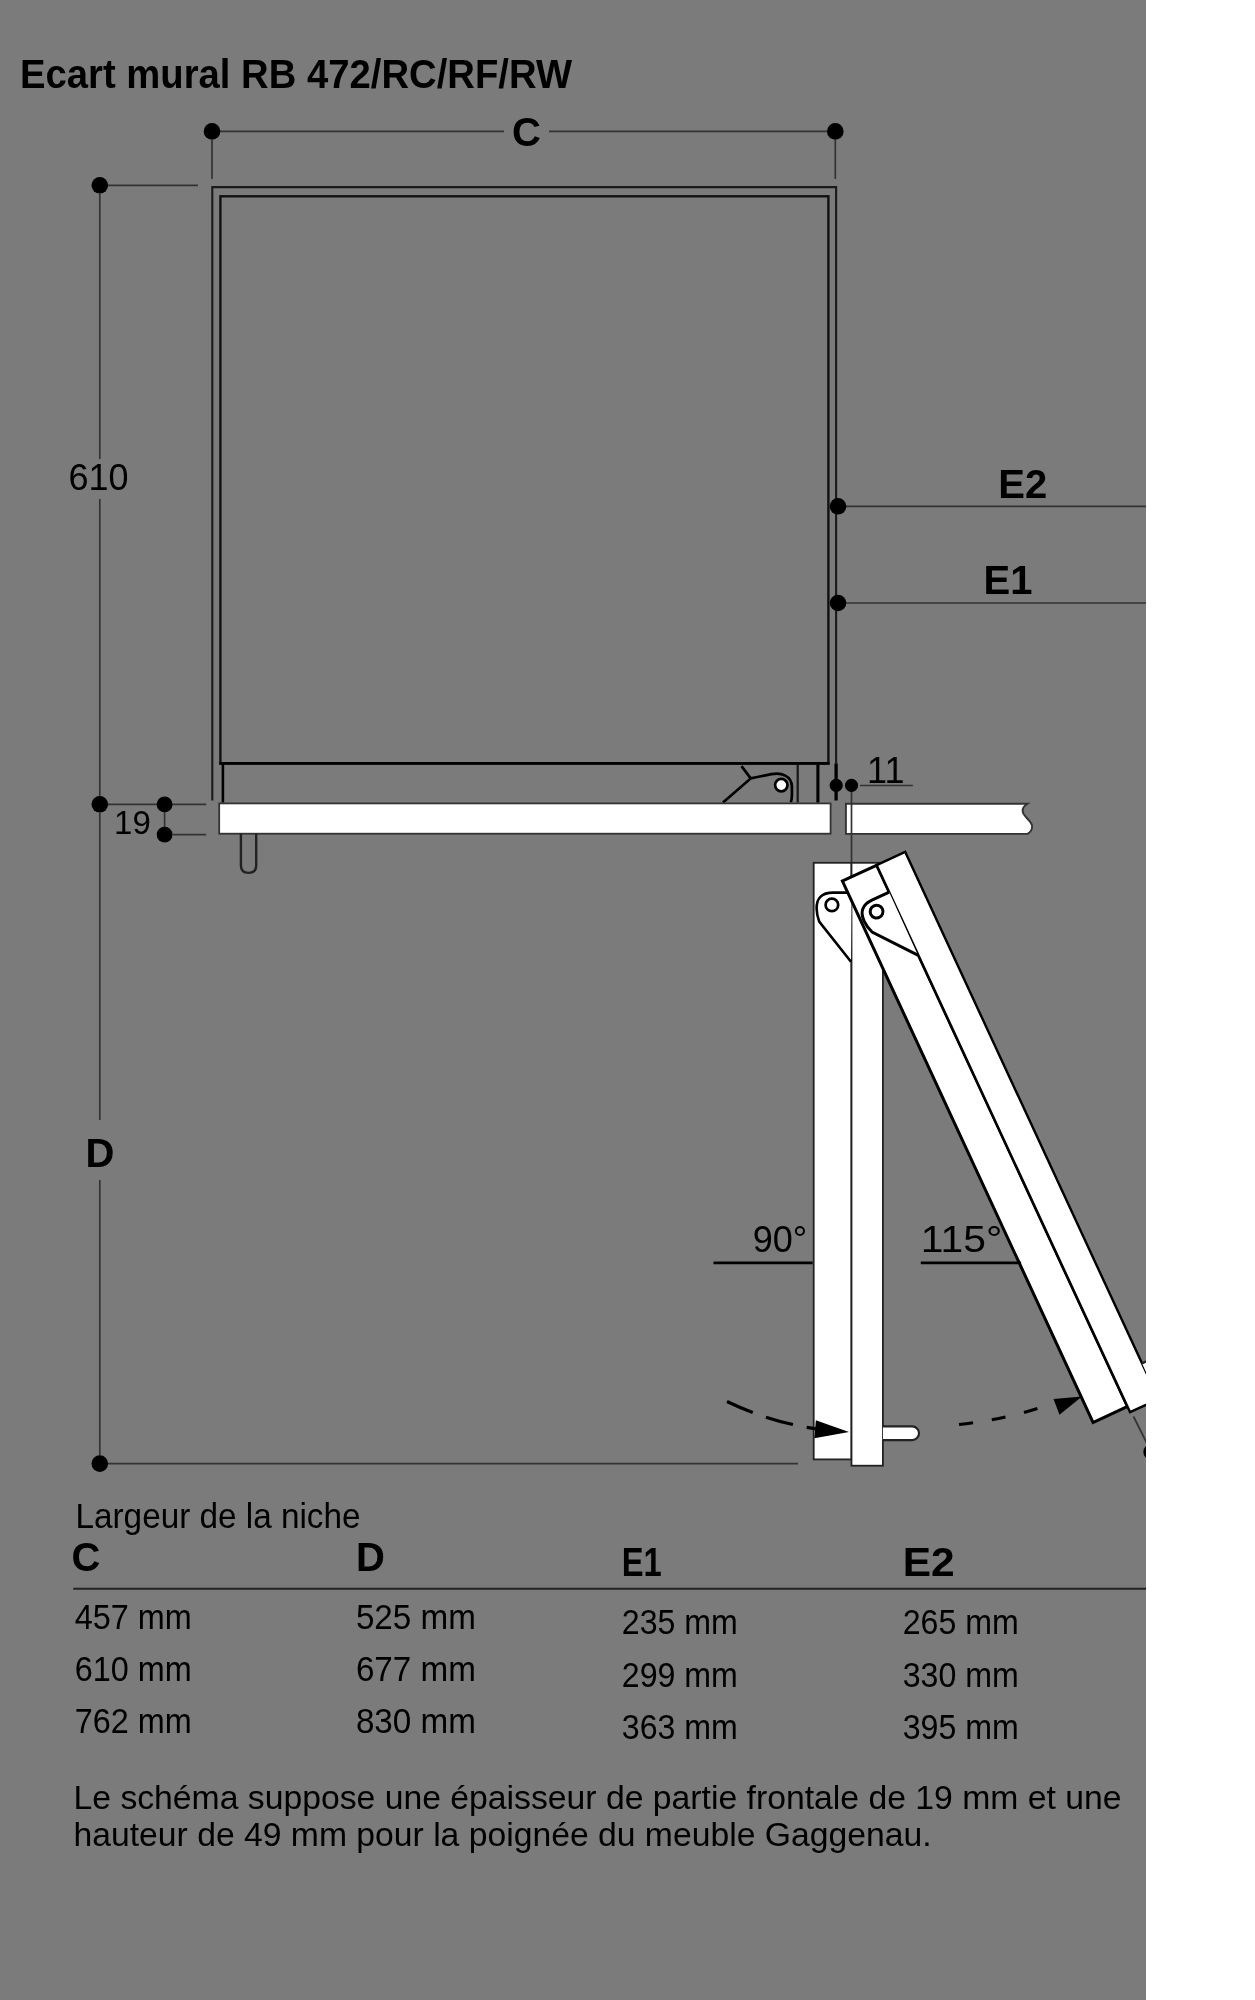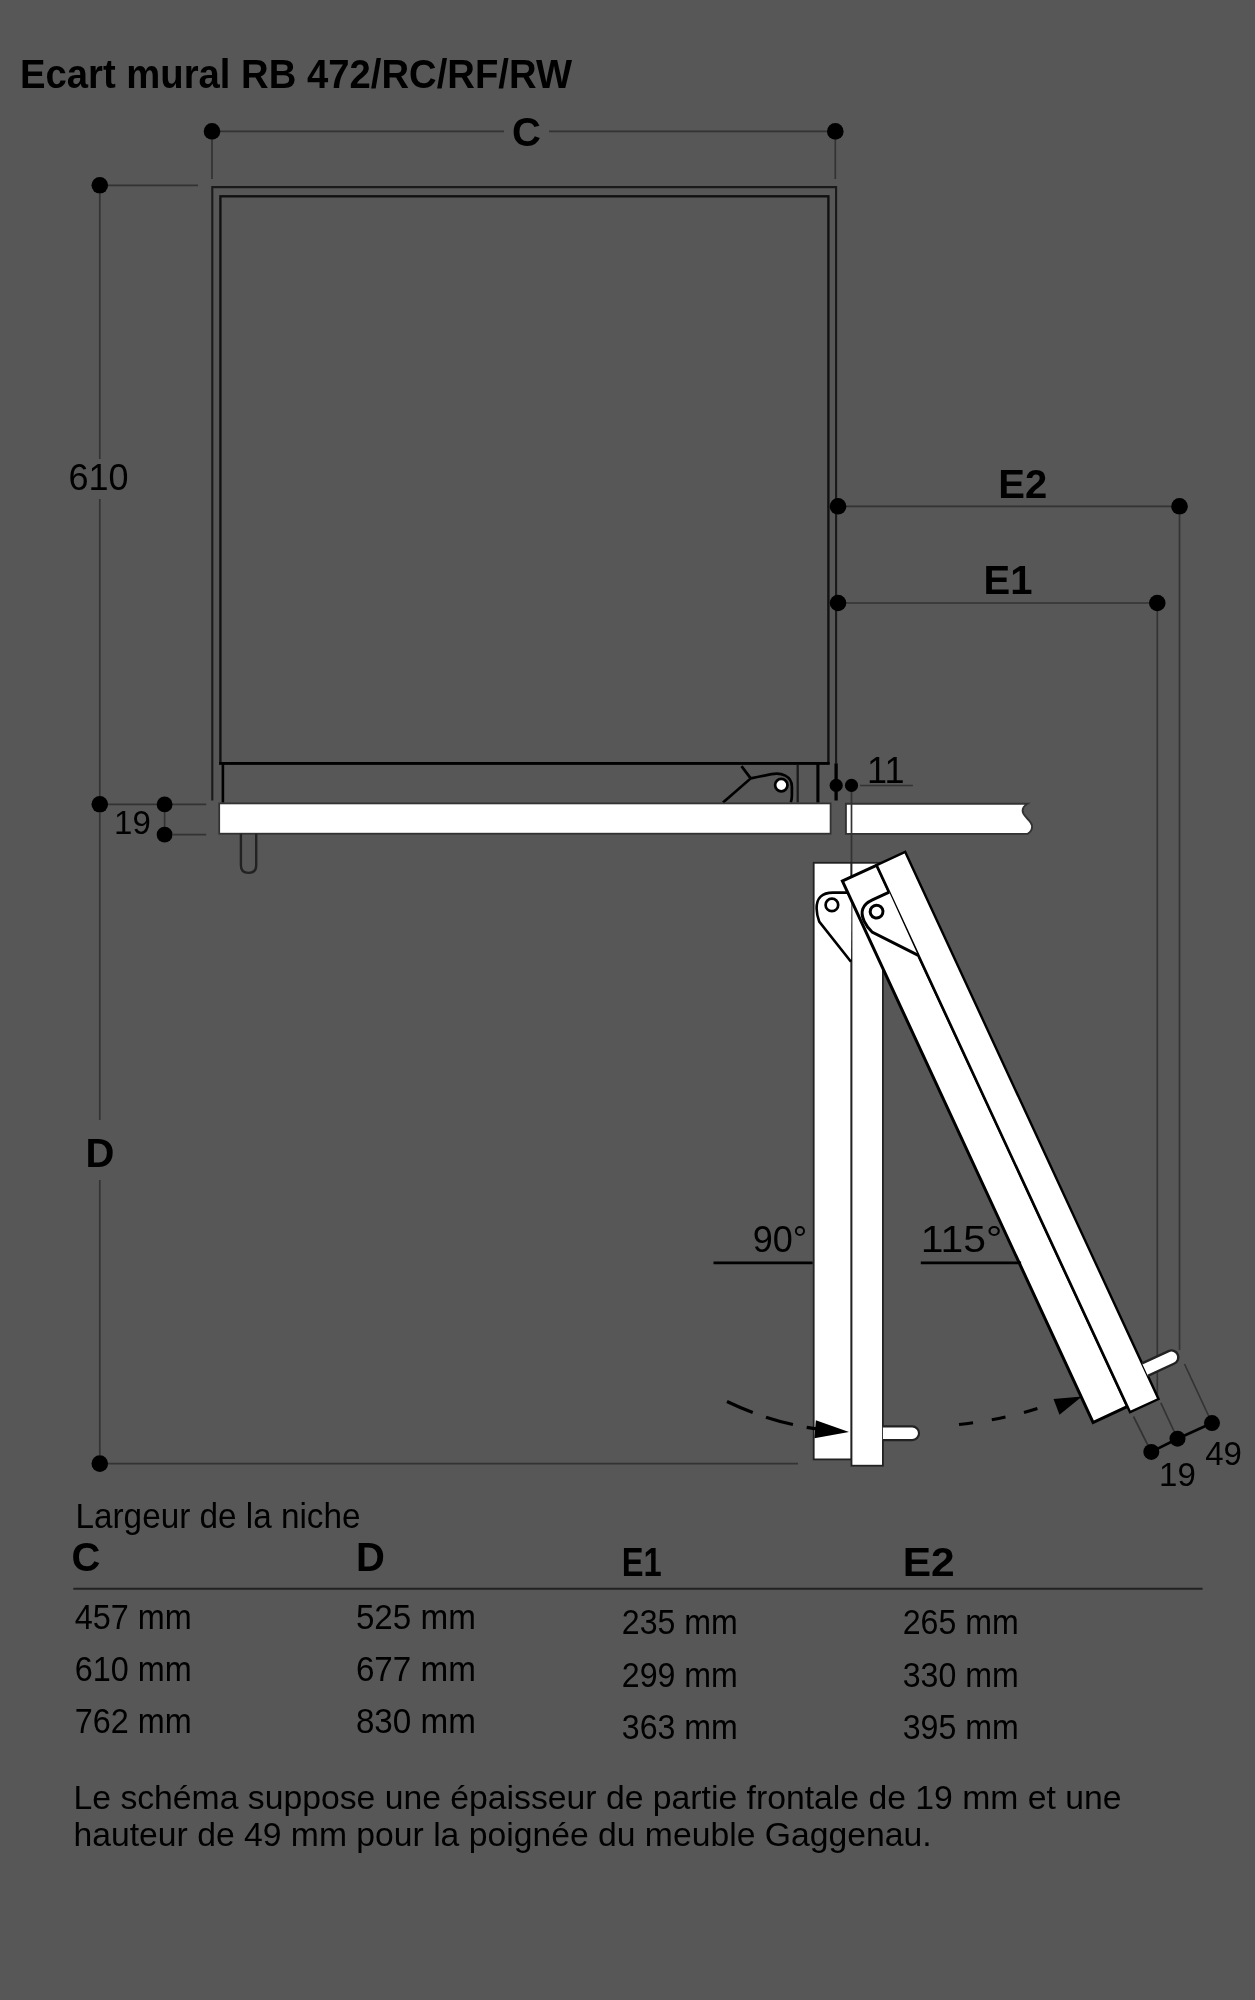--- a/index.html
+++ b/index.html
@@ -1,16 +1,16 @@
 <!DOCTYPE html>
 <html><head>
 <meta charset="utf-8">
 <style>
   html,body{margin:0;padding:0;background:#fff;}
-  .page{position:relative;width:1255px;height:2000px;background:#0369a1;overflow:hidden;filter:grayscale(1);text-decoration:underline;}
+  .page{position:relative;width:1146px;height:2000px;background:#3b82f6;overflow:hidden;filter:grayscale(1);text-decoration:underline;}
   svg text{font-family:"Liberation Sans", sans-serif;fill:#000;}
 </style>
 </head>
 <body>
 <div class="page">
 <svg width="1255" height="2000" viewBox="0 0 1255 2000">
 
 <text x="20" y="88" font-size="41" font-weight="bold" textLength="552" lengthAdjust="spacingAndGlyphs">Ecart mural RB 472/RC/RF/RW</text>
 
 <g stroke="#333" stroke-width="1.7" fill="none">

